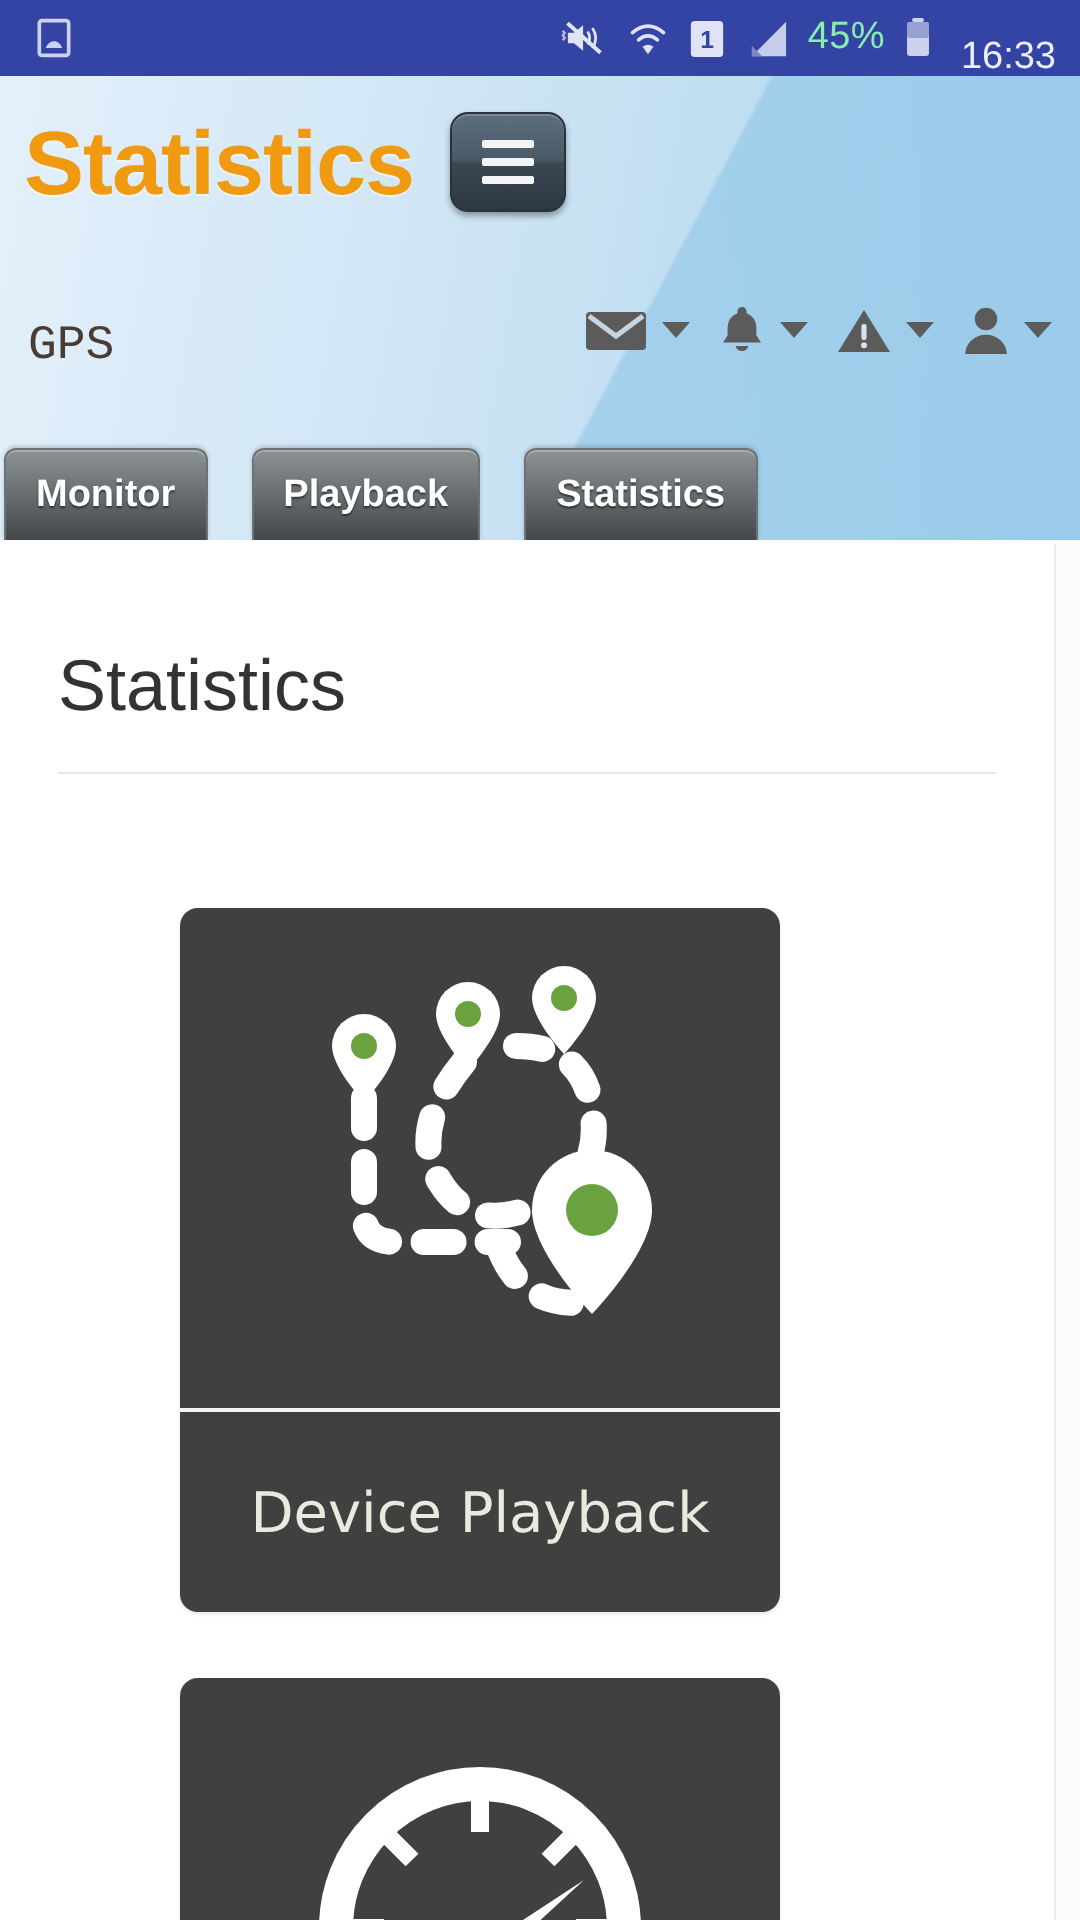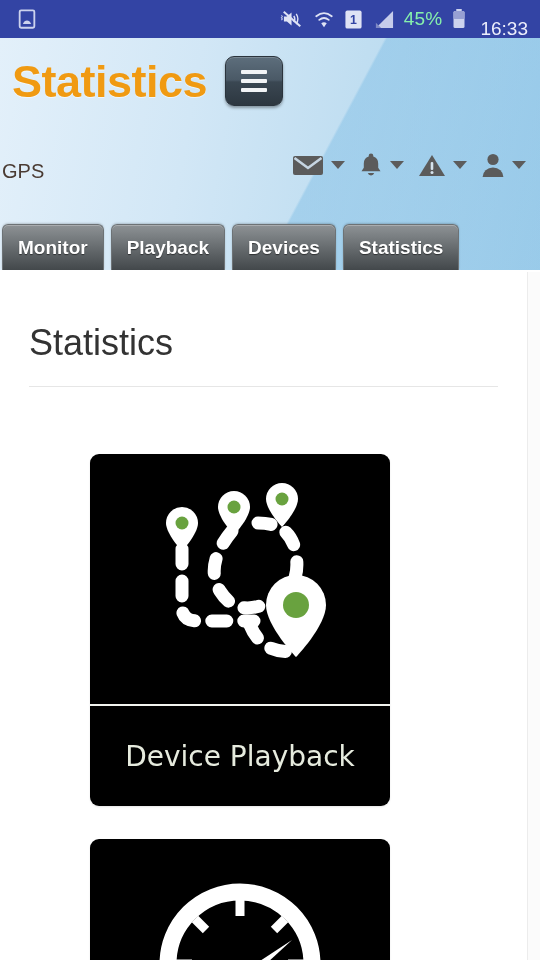--- a/index.html
+++ b/index.html
@@ -54,29 +54,29 @@
     display:flex; align-items:center; gap:14px;
   }
   .icon-dd{ display:flex; align-items:center; gap:7px; cursor:pointer; }
   .caret{
     width:0;height:0;border-left:7px solid transparent;border-right:7px solid transparent;
     border-top:8px solid #5c5c5c; display:block;
   }
   .hdr-glyph{ color:#5b5b5b; display:inline-flex; }
 
   .pagetitle{
-    position:absolute; top:122px; left:2px;
-    font-size:20px; color:#4a3b33;
-    font-family:Liberation Sans, sans-serif;
+    position:absolute; top:122px; left:14px;
+    font-size:24px; color:#4a3b33;
+    font-family:Liberation Mono, monospace;
   }
 
   
   .tabs{
     position:absolute; left:0; bottom:0; width:540px; height:48px;
-    display:flex; align-items:flex-end; gap:7px; padding-left:2px;
+    display:flex; align-items:flex-end; gap:22px; padding-left:2px;
   }
   .tab{
     height:46px; min-width:0;
     border-radius:6px 6px 0 0;
     background:linear-gradient(180deg,#8e9295 0%, #7e8386 20%, #5e6366 62%, #43484b 100%);
     border:1px solid #6d7275; border-bottom:none;
     box-shadow:0 -1px 2px rgba(0,0,0,.18), inset 0 1px 0 rgba(255,255,255,.25);
     color:#ffffff; font-size:19px; font-weight:bold;
     display:flex; align-items:center; justify-content:center;
     padding:0 15px; cursor:pointer;
@@ -102,21 +102,21 @@
     margin:50px 0 0 29px;
     font-size:36px; font-weight:normal; color:#333333;
     font-family:"Liberation Sans", sans-serif;
   }
   .hr{
     margin:22px 29px 0 29px; height:1px; background:#e6e6e6;
   }
 
   .card{
     position:absolute; left:90px; width:300px;
-    background:#000000; border-radius:9px;
+    background:#404040; border-radius:9px;
     overflow:hidden; cursor:pointer;
     box-shadow:0 1px 2px rgba(0,0,0,.10);
   }
   .card-art{
     height:252px; display:flex; align-items:center; justify-content:center;
     border-bottom:2px solid #f2f4ef;
   }
   .card-label{
     height:100px;
     display:flex; align-items:center; justify-content:center;
@@ -242,23 +242,20 @@
   </div>
 
   <div class="pagetitle">GPS</div>
 
   <div class="tabs">
     <div class="tab">
       <span>Monitor</span>
     </div>
     <div class="tab">
       <span>Playback</span>
-    </div>
-    <div class="tab">
-      <span>Devices</span>
     </div>
     <div class="tab active">
       <span>Statistics</span>
     </div>
   </div>
 
 </div>
 
 <div class="content">
   <div class="content-inner">

